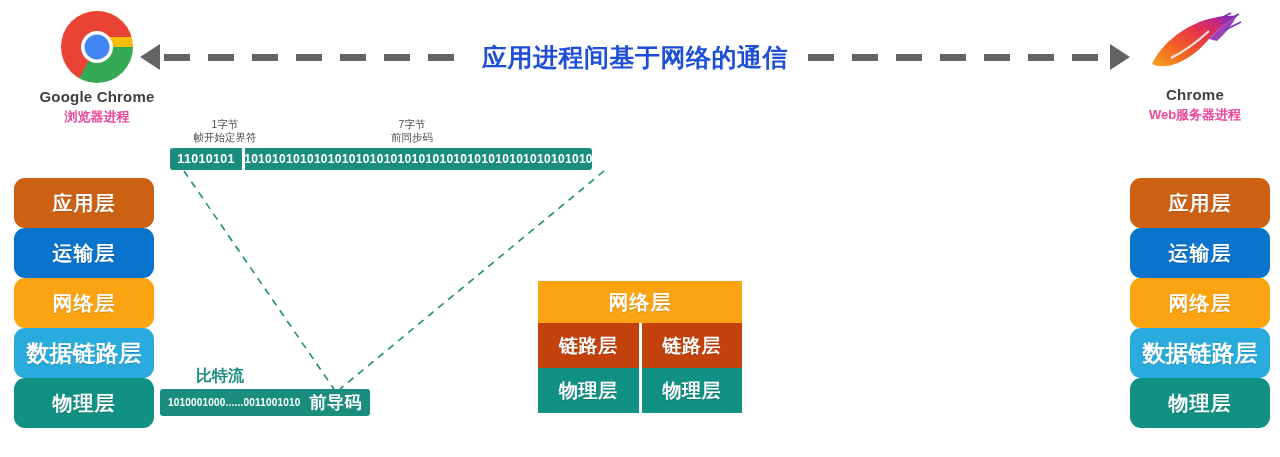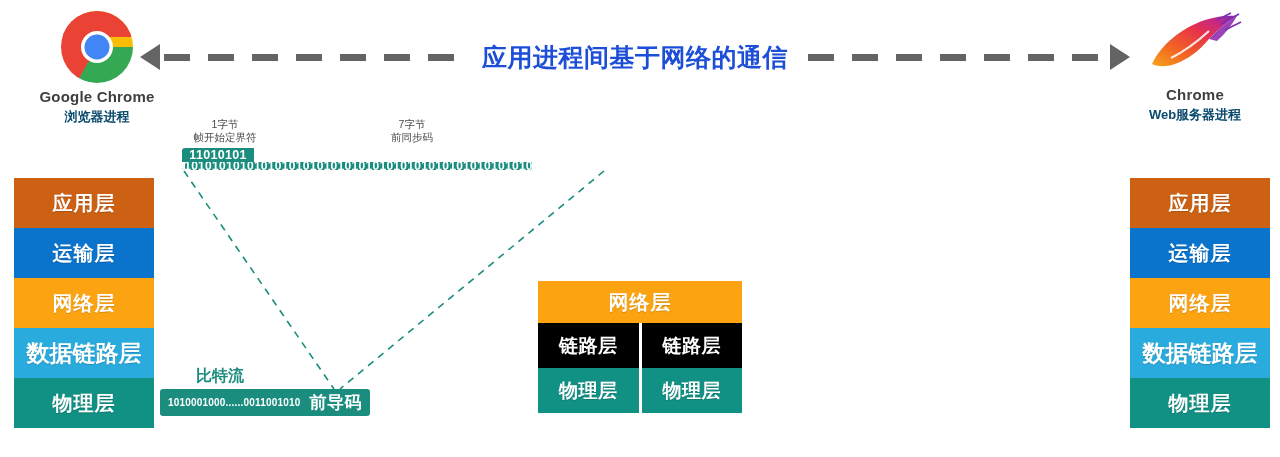--- a/index.html
+++ b/index.html
@@ -11,21 +11,21 @@
   }
   #stage { position: relative; width: 1280px; height: 457px; background:#fff; }
 
   
   .endpoint { position: absolute; text-align: center; }
   .endpoint .logo-wrap { display:flex; align-items:center; justify-content:center; height:74px; }
   .endpoint .name {
     font-size: 15px; font-weight: 700; color: #3f3f3f; letter-spacing:.2px;
     margin-top: 4px;
   }
-  .endpoint .role { font-size: 13px; font-weight: 700; color: #0c4a6e; margin-top: 3px; }
+  .endpoint .role { font-size: 13px; font-weight: 700; color: #ec4899; margin-top: 3px; }
 
   #chrome-ep { left: 28px; top: 10px; width: 138px; }
   #apache-ep { left: 1125px; top: 8px; width: 140px; }
 
   
   .chrome-logo { position: relative; width: 72px; height: 72px; border-radius: 50%; overflow: hidden;
      background: conic-gradient(from 210deg, #ea4335 0deg 120deg, #fbbc05 120deg 240deg, #34a853 240deg 360deg); }
   .chrome-logo .top-red {
     position:absolute; left:0; top:0; width:100%; height:36%;
     background:#ea4335; border-radius: 36px 36px 0 0;
@@ -54,42 +54,43 @@
      font-size: 25px; font-weight: 700; color: #5a5a5a; white-space: nowrap;
      padding: 0 16px; letter-spacing: .5px;
   }
 
   
   .stack { position:absolute; width:140px; box-shadow: 0 0 0 0 rgba(0,0,0,0); }
   .layer {
     height: 50px; display:flex; align-items:center; justify-content:center;
     color:#fff; font-size:20px; font-weight:700; letter-spacing:1px;
     text-shadow: 0 1px 1px rgba(0,0,0,.16);
+    border-radius: 11px;
   }
   .layer.small { font-size:23px; letter-spacing:0px; }
   #stack-left  { left: 14px;  top: 178px; }
   #stack-right { left: 1130px;top: 178px; }
 
   
   #stack-mid { position:absolute; left: 538px; top: 281px; width: 204px; }
   #stack-mid .router-net { height:42px; display:flex; align-items:center; justify-content:center;
      color:#fff; font-size:20px; font-weight:700; letter-spacing:1px; text-shadow:0 1px 1px rgba(0,0,0,.16); }
   #stack-mid .router-row { display:flex; }
   #stack-mid .router-cell { flex:1; height:45px; display:flex; align-items:center; justify-content:center;
      color:#fff; font-size:19px; font-weight:700; letter-spacing:.5px; text-shadow:0 1px 1px rgba(0,0,0,.16); }
   #stack-mid .router-cell + .router-cell { border-left: 3px solid #ffffff; }
 
   
   #frame-labels { position:absolute; left:182px; top:118px; width:426px; height:28px; }
   .fl { position:absolute; text-align:center; font-size:10.5px; font-weight:400; color:#4a4a4a; line-height:1.25; }
   #fl-sfd { left: 0px;  width: 86px; }
   #fl-pre { left: 175px; width: 110px; }
 
-  #frame-box { position:absolute; left:182px; top:148px; height:22px; display:flex;
-     border-radius:3px; overflow:hidden;flex-direction:column; }
+  #frame-box { position:absolute; left:170px; top:148px; height:22px; display:flex;
+     border-radius:3px; overflow:hidden; }
   .frame-cell {
      display:flex; align-items:center; justify-content:center;
      color:#fff; font-size:12.5px; font-weight:700; letter-spacing:.3px;
      background:#1b8d7e; height:100%;
   }
   #frame-sfd { width: 72px; }
   #frame-pre { width: 350px; border-left: 3px solid #ffffff; overflow:hidden; white-space:nowrap; font-size:12px; }
 
   
   #bits-label { position:absolute; left:196px; top:366px; width:120px; text-align:left;
@@ -181,21 +182,21 @@
   <div class="stack" id="stack-right">
     <div class="layer" style="background: rgb(204, 97, 20);">应用层</div>
     <div class="layer" style="background: rgb(10, 115, 204);">运输层</div>
     <div class="layer" style="background: rgb(252, 163, 17);">网络层</div>
     <div class="layer small" style="background: rgb(41, 171, 221);">数据链路层</div>
     <div class="layer" style="background: rgb(17, 145, 132);">物理层</div>
   </div>
 
   <div id="stack-mid">
     <div class="router-net" style="background: rgb(252, 163, 17);">网络层</div>
-    <div class="router-row" style="background: #000000; justify-content: flex-end;">
+    <div class="router-row" style="background: #c2410c; justify-content: flex-end;">
       <div class="router-cell">链路层</div>
       <div class="router-cell">链路层</div>
     </div>
     <div class="router-row" style="background: rgb(17, 145, 132);">
       <div class="router-cell">物理层</div>
       <div class="router-cell">物理层</div>
     </div>
   </div>
 
   <div id="bits-label" style="color: rgb(27, 141, 126);">比特流</div>

